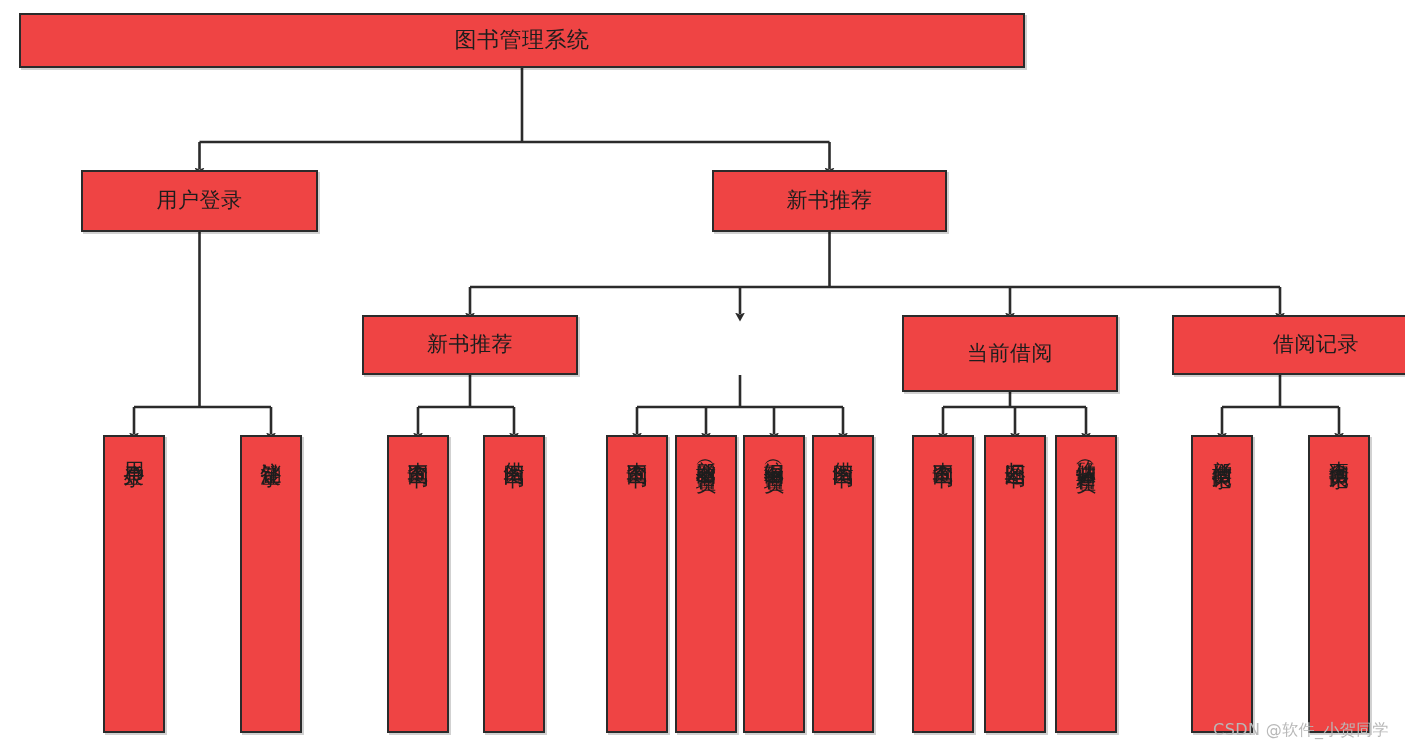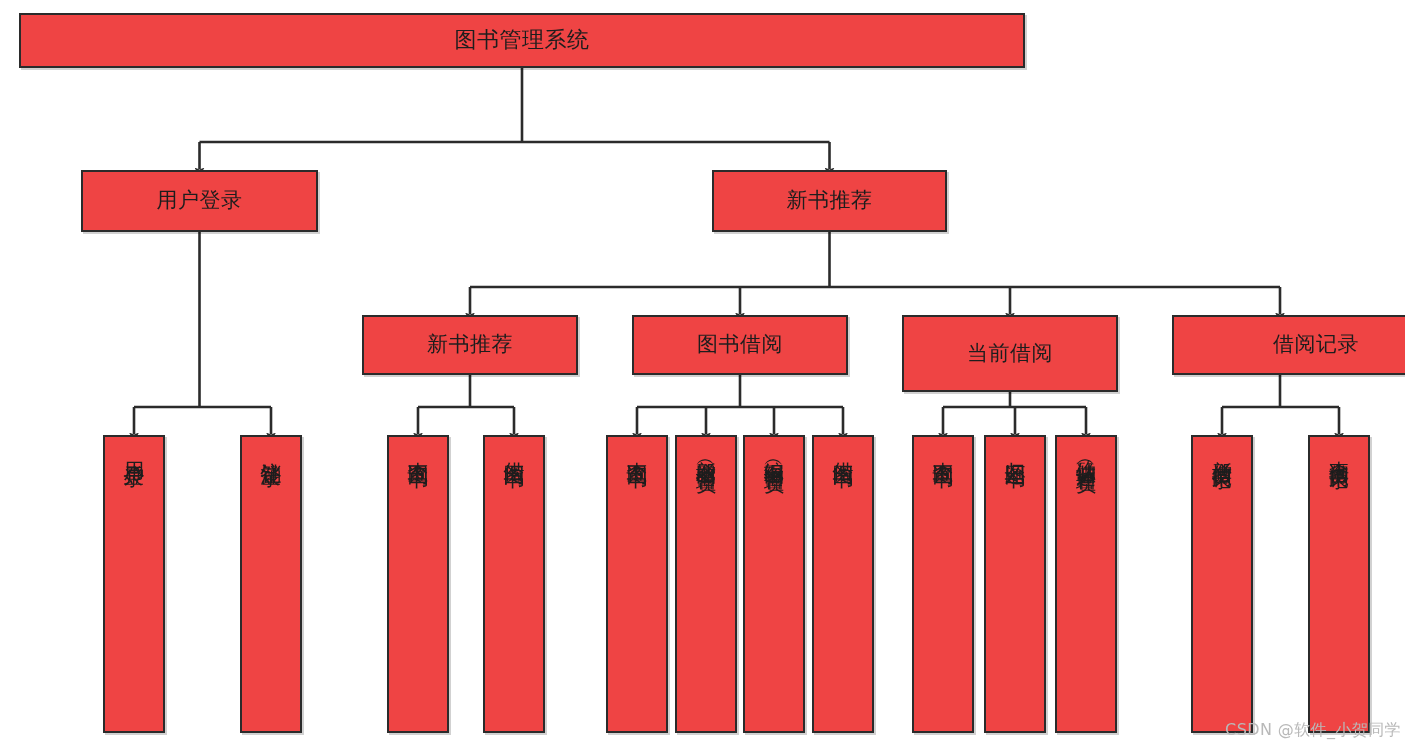--- a/index.html
+++ b/index.html
@@ -60,21 +60,21 @@
     text-orientation: upright;
     font-size: 21px;
     line-height: 1.15;
     letter-spacing: 2px;
   }
   .node.vert.tall .label {
     font-size: 20px;
   }
   #watermark {
     position: absolute;
-    right: 4px;
+    right: 16px;
     bottom: 6px;
     font-size: 16px;
     color: #b9b9b9;
     font-family: "DejaVu Sans", "Liberation Sans", sans-serif;
     letter-spacing: 0.4px;
     z-index: 5;
     user-select: none;
   }
 </style>
 </head>
@@ -132,23 +132,20 @@
   <div class="node horiz" style="left: 81px; top: 170px; width: 237px; height: 62px;">
     <span class="label">用户登录</span>
   </div>
   <div class="node horiz" style="left: 712px; top: 170px; width: 235px; height: 62px;">
     <span class="label">新书推荐</span>
   </div>
 
   <div class="node horiz" style="left: 362px; top: 315px; width: 216px; height: 60px;">
     <span class="label">新书推荐</span>
   </div>
-  <div class="node horiz" style="left: 632px; top: 315px; width: 216px; height: 60px;">
-    <span class="label">图书借阅</span>
-  </div>
   <div class="node horiz" style="left: 902px; top: 315px; width: 216px; height: 77px;">
     <span class="label">当前借阅</span>
   </div>
   <div class="node horiz" style="left: 1172px; top: 315px; width: 244px; height: 60px; padding-left: 44px;">
     <span class="label">借阅记录</span>
   </div>
 
   <div class="node vert" style="left: 103px; top: 435px; width: 62px; height: 298px;">
     <span class="label">用户登录</span>
   </div>

